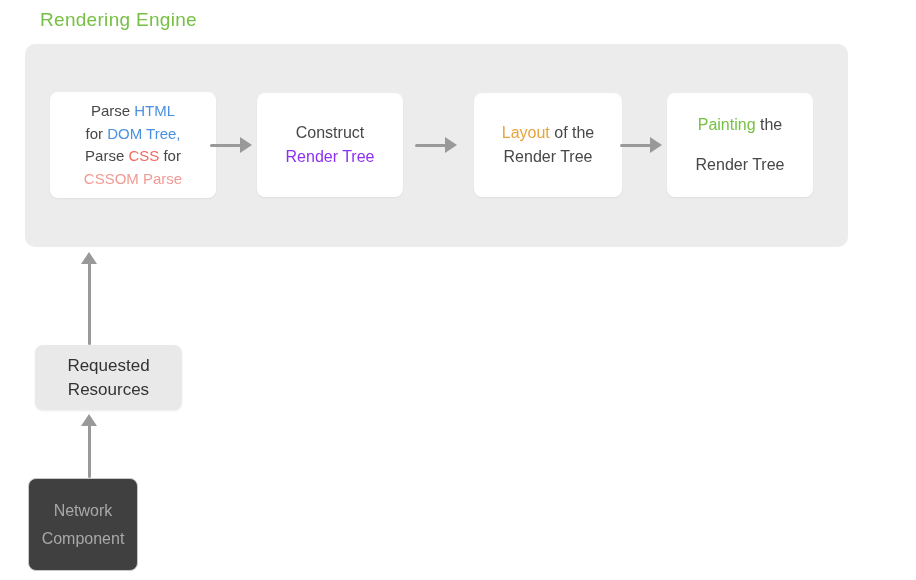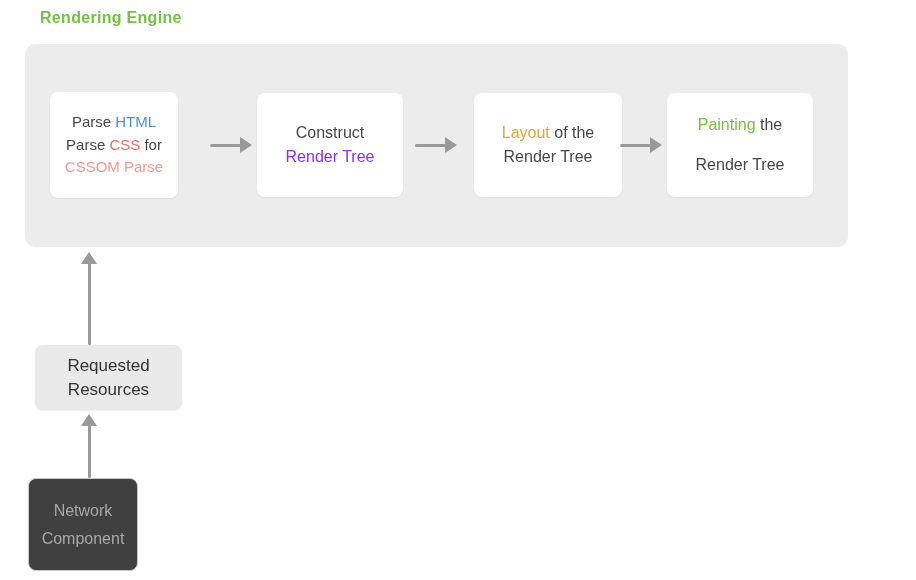--- a/index.html
+++ b/index.html
@@ -23,22 +23,22 @@
     position: relative;
     width: 916px;
     height: 580px;
     background: #ffffff;
     overflow: hidden;
   }
   .title {
     position: absolute;
     left: 40px;
     top: 9px;
-    font-size: 16px;
-    font-weight: bold;
+    font-size: 19px;
+    font-weight: normal;
     letter-spacing: 0.3px;
     color: var(--green);
   }
   .panel {
     position: absolute;
     left: 25px;
     top: 44px;
     width: 823px;
     height: 203px;
     background: var(--container);
@@ -51,21 +51,21 @@
     box-shadow: 0 1px 2px rgba(0,0,0,0.06);
     display: flex;
     flex-direction: column;
     justify-content: center;
     align-items: center;
     text-align: center;
     color: var(--dark);
     font-size: 16px;
     line-height: 1.5;
   }
-  .box1 { left: 50px; top: 92px; width: 128px; height: 106px; font-size: 15px; line-height: 1.5; }
+  .box1 { left: 50px; top: 92px; width: 166px; height: 106px; font-size: 15px; line-height: 1.5; }
   .box2 { left: 257px; top: 93px; width: 146px; height: 104px; }
   .box3 { left: 462px; top: 93px; width: 148px; height: 104px; margin-left: 12px; }
   .box4 { left: 667px; top: 93px; width: 146px; height: 104px; gap: 16px; }
   .c-blue   { color: var(--blue); }
   .c-red    { color: var(--red); }
   .c-salmon { color: var(--salmon); }
   .c-purple { color: var(--purple); }
   .c-orange { color: var(--orange); }
   .c-green  { color: var(--green); }
   .h-arrow { position: absolute; width: 42px; height: 16px; }
@@ -130,20 +130,21 @@
 <body>
 
 <div class="canvas">
 
   <div class="title">Rendering Engine</div>
 
   <div class="panel"></div>
 
   <div class="step-box box1">
     <div><span>Parse </span><span class="c-blue">HTML</span></div>
+    <div><span>for </span><span class="c-blue">DOM Tree,</span></div>
     <div><span>Parse </span><span class="c-red">CSS</span><span> for</span></div>
     <div><span class="c-salmon">CSSOM Parse</span></div>
   </div>
 
   <div class="h-arrow" style="left:210px; top:137px;"></div>
 
   <div class="step-box box2">
     <div><span>Construct</span></div>
     <div><span class="c-purple">Render Tree</span></div>
   </div>

